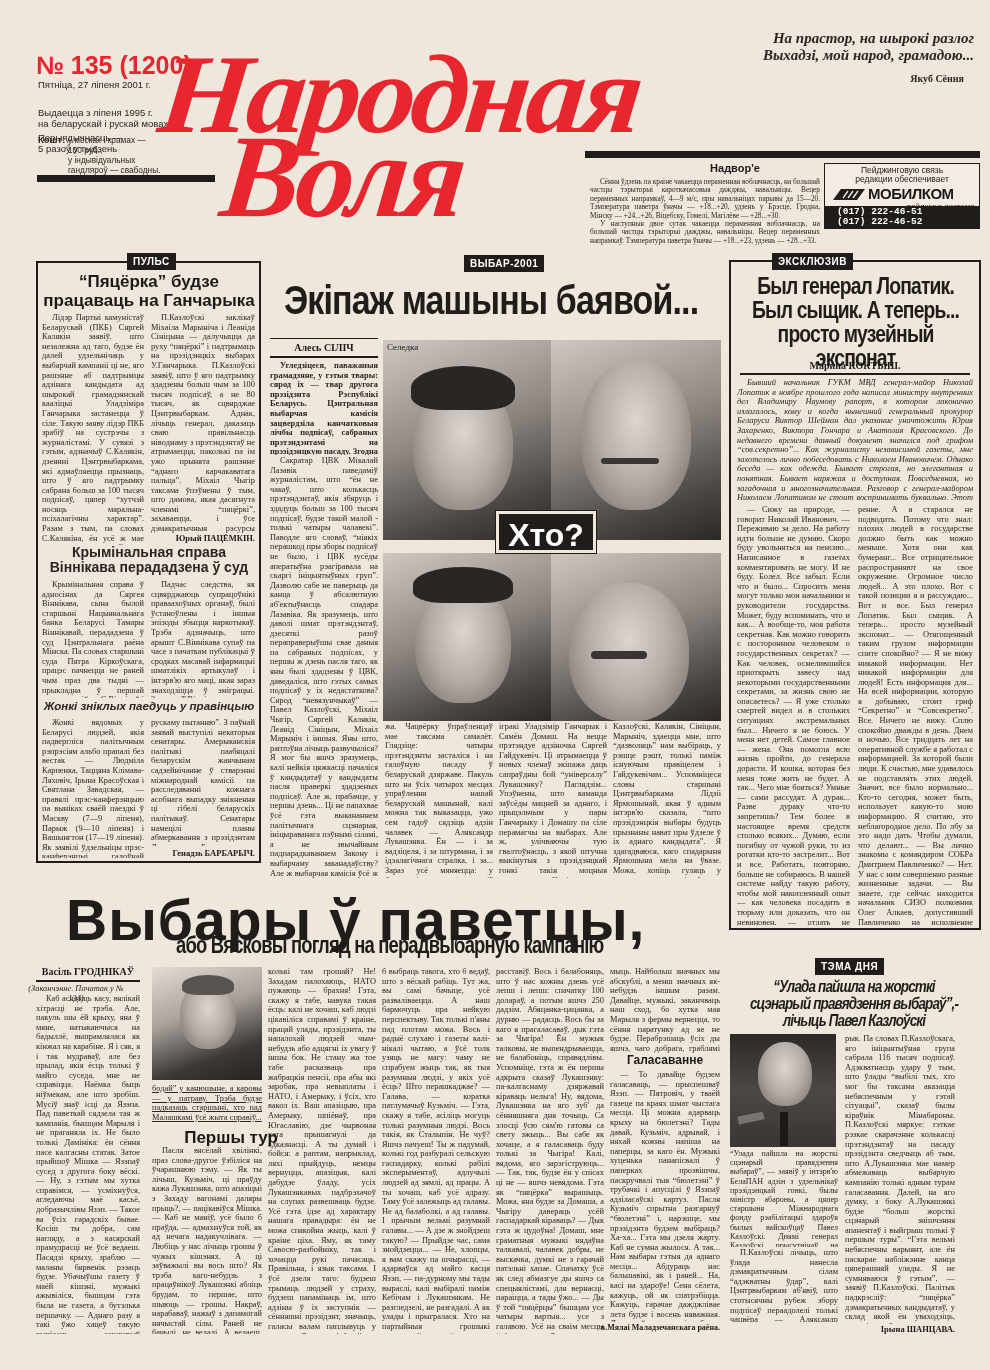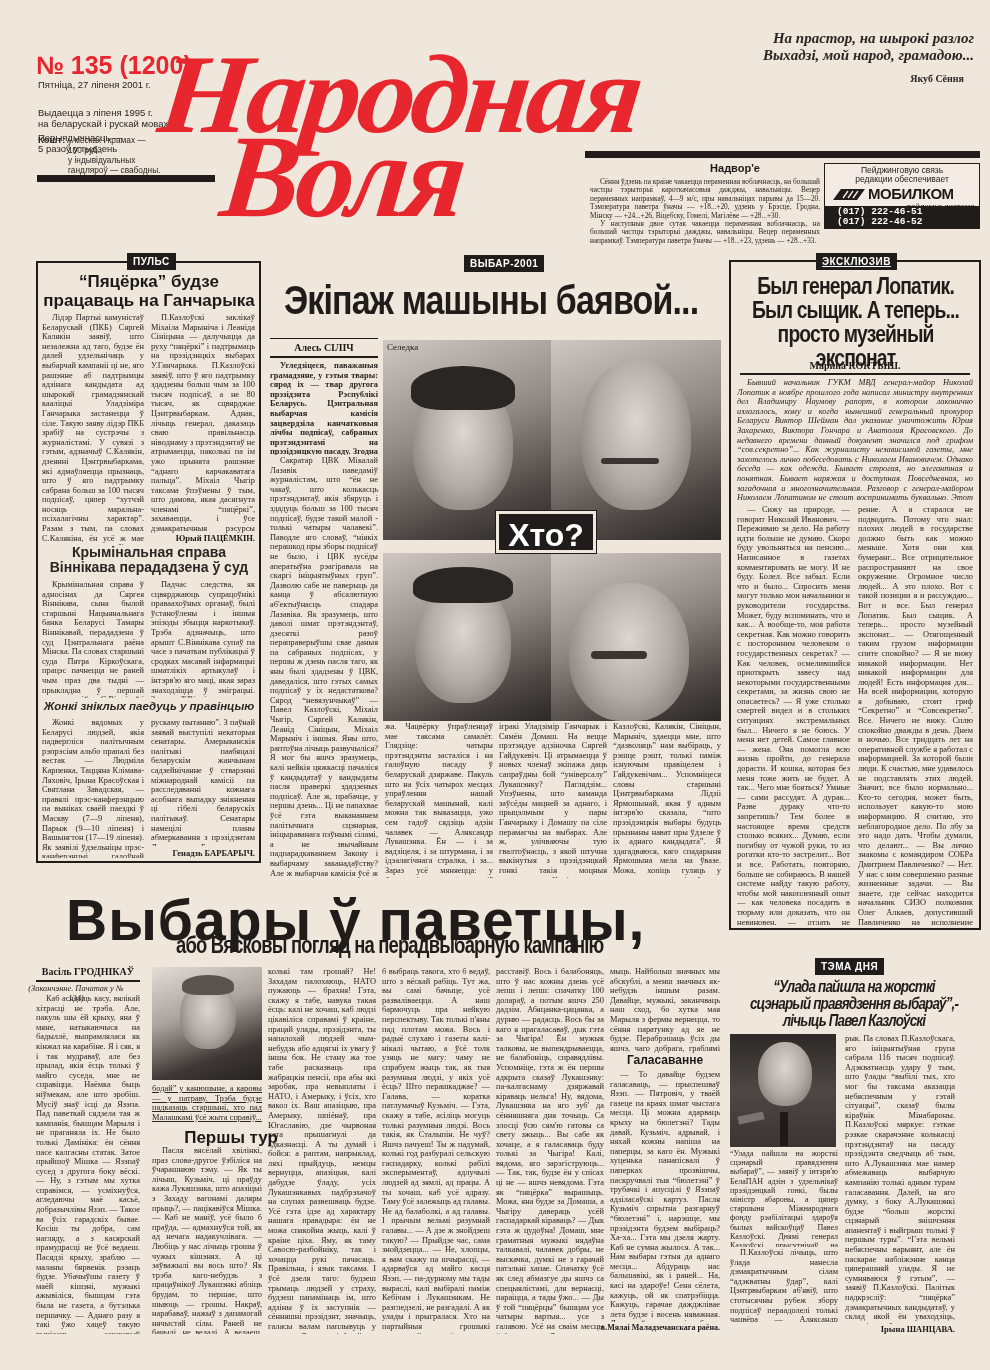--- a/index.html
+++ b/index.html
@@ -151,21 +151,21 @@
     <p style="text-indent:0">жа. Чацвёрку ўпраўленцаў мае таксама самалёт. Глядзіце: чатыры прэтэндэнты засталіся і на галоўную пасаду ў беларускай дзяржаве. Пакуль што на ўсіх чатырох месцах упраўлення нашай беларускай машынай, калі можна так выказацца, ужо сем гадоў сядзіць адзін чалавек — Аляксандр Лукашэнка. Ён — і за вадзіцеля, і за штурмана, і за ідэалагічнага стралка, і за... Зараз усё мяняецца: у беларускі танк “пралезлі” іншыя кіроўцы. Сярод іх — камандныя</p>
   </div>
 <div class="col txt" style="left:499px;top:722px;width:108px;height:156px;">
     <p style="text-indent:0">ігракі Уладзімір Ганчарык і Сямён Домаш. На вецце прэтэндуе адзіночка Сяргей Гайдукевіч. Ці атрымаецца ў новых членаў экіпажа даць сапраўдны бой “універсалу” Лукашэнку? Паглядзім... Упэўнены, што каманда заўсёды мацней за аднаго, і прыцэльчым у пары Ганчарыку і Домашу па сіле перамагчы на выбарах. Але ж, улічваючы тую гвалтоўнасць, з якой штучна выкінутыя з прэзідэнцкай гонкі такія моцныя кандыдаты, як Чыгір,</p>
   </div>
 <div class="col txt" style="left:613px;top:722px;width:108px;height:156px;">
     <p style="text-indent:0">Казлоўскі, Калякін, Сініцын, Марыніч, здаецца мне, што “дазволяць” нам выбіраць, у рэшце рэшт, толькі паміж існуючым правіцелем і Гайдукевічам... Успомніцеся словы старшыні Цэнтрвыбаркама Лідзіі Ярмошынай, якая ў адным інтэрв'ю сказала, “што прэзідэнцкія выбары будуць прызнаны нават пры ўдзеле ў іх аднаго кандыдата”. Я здагадваюся, каго спадарыня Ярмошына мела на ўвазе. Можа, хопіць гуляць у шахматы метадамі Астапа Бэндэра?</p>
   </div>
 
 <div class="box" style="left:729px;top:260px;width:252px;height:670px;"></div>
-<div class="tag" style="left:816px;top:253px;text-decoration:underline;">ЭКСКЛЮЗИВ</div>
+<div class="tag" style="left:772px;top:253px;">ЭКСКЛЮЗИВ</div>
 <div class="abs cond" style="left:738px;top:274px;width:280px;text-align:center;font-size:23px;line-height:24px;transform:scaleX(0.84);color:#1f1c1a;">
   <div>Был генерал Лопатик.</div>
   <div>Был сыщик. А теперь...</div>
   <div>просто музейный экспонат</div>
 </div>
 <div class="abs byline" style="left:735px;top:360px;width:240px;text-align:center;">Марина КОКТЫШ.</div>
 <div class="rule" style="left:740px;top:373px;width:230px;height:2px;"></div>
 <div class="col txt" style="left:737px;top:378px;width:236px;height:124px;font-style:italic;">
     <p>Бывший начальник ГУКМ МВД генерал-майор Николай Лопатик в ноябре прошлого года написал министру внутренних дел Владимиру Наумову рапорт, в котором лаконично излагалось, кому и когда нынешний генеральный прокурор Беларуси Виктор Шейман дал указание уничтожить Юрия Захаренко, Виктора Гончара и Анатолия Красовского. До недавнего времени данный документ значился под грифом “сов.секретно”... Как журналисту независимой газеты, мне захотелось лично побеседовать с Николаем Ивановичем. Однако беседа — как одежда. Бывает строгая, но элегантная и понятная. Бывает наряжая и доступная. Повседневная, но загадочная и многозначительная. Разговор с генерал-майором Николаем Лопатиком не стоит воспринимать буквально. Этот текст следует читать не только между строк, но и справа налево. И еще. Сегодня некоторые генералы ради спасения собственной шкуры готовы выполнить любой приказ “вождя”. В отличие от них, генерал Лопатик человек не “государев”, а государственный.</p>
   </div>

